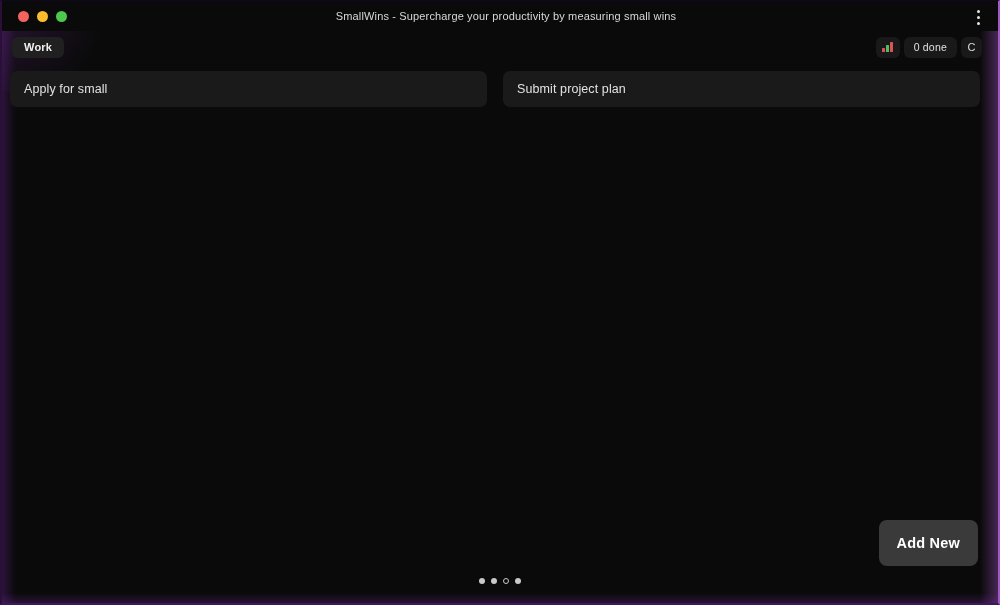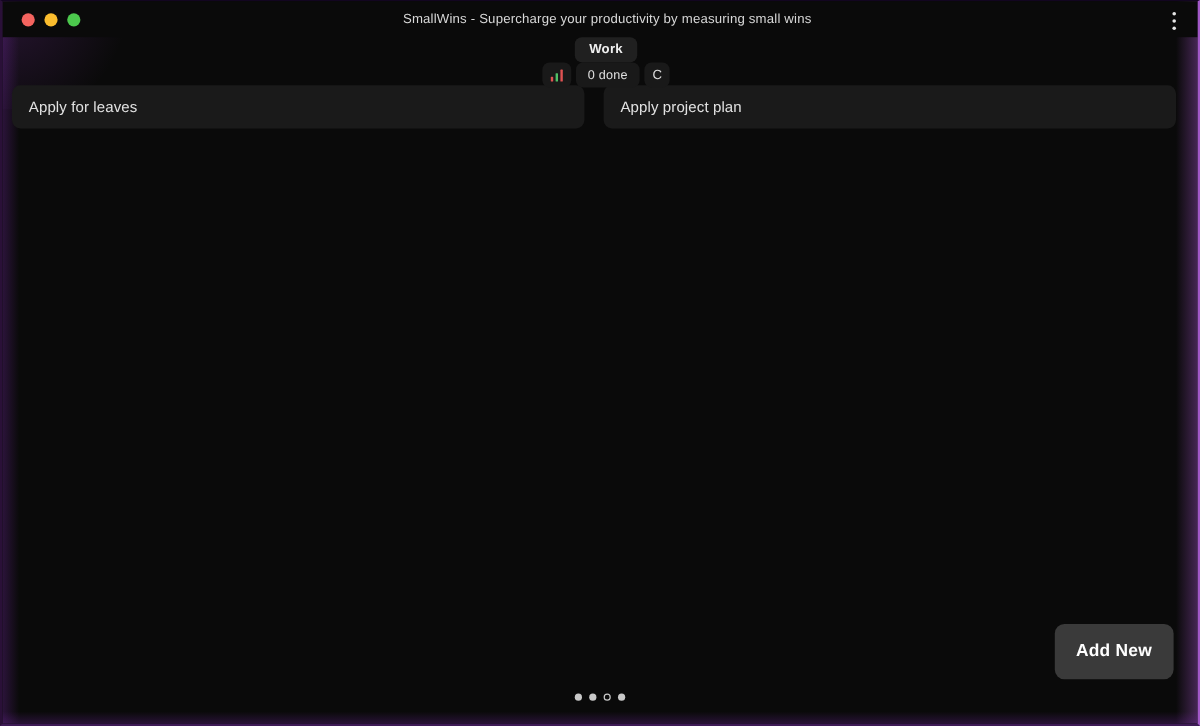--- a/index.html
+++ b/index.html
@@ -103,23 +103,22 @@
     display: block;
   }
 
   
   #toolbar {
     position: relative;
     height: 32px;
     display: flex;
     align-items: center;
     justify-content: space-between;
-    padding: 0 0 0 10px;
+    padding: 0 16px 0 10px;
     z-index: 3;
-    flex-direction: column;
   }
   #tabs {
     display: flex;
     align-items: center;
     gap: 6px;
   }
   .tab-chip {
     background: #202020;
     color: #f0f0f0;
     font-size: 11px;
@@ -279,25 +278,25 @@
       </div>
       <div class="pill" id="done-badge">0 done</div>
       <div class="pill" id="avatar-button">C</div>
     </div>
   </div>
 
   <div id="board">
 
 
     <div class="column">
-      <div class="task-card">Apply for leaves</div>
+      <div class="task-card">Apply for small</div>
     </div>
 
     <div class="column">
-      <div class="task-card">Apply project plan</div>
+      <div class="task-card">Submit project plan</div>
     </div>
 
   </div>
 
   <div id="pager-dots">
     <span class="pager-dot"></span>
     <span class="pager-dot"></span>
     <span class="pager-dot hollow"></span>
     <span class="pager-dot"></span>
   </div>

